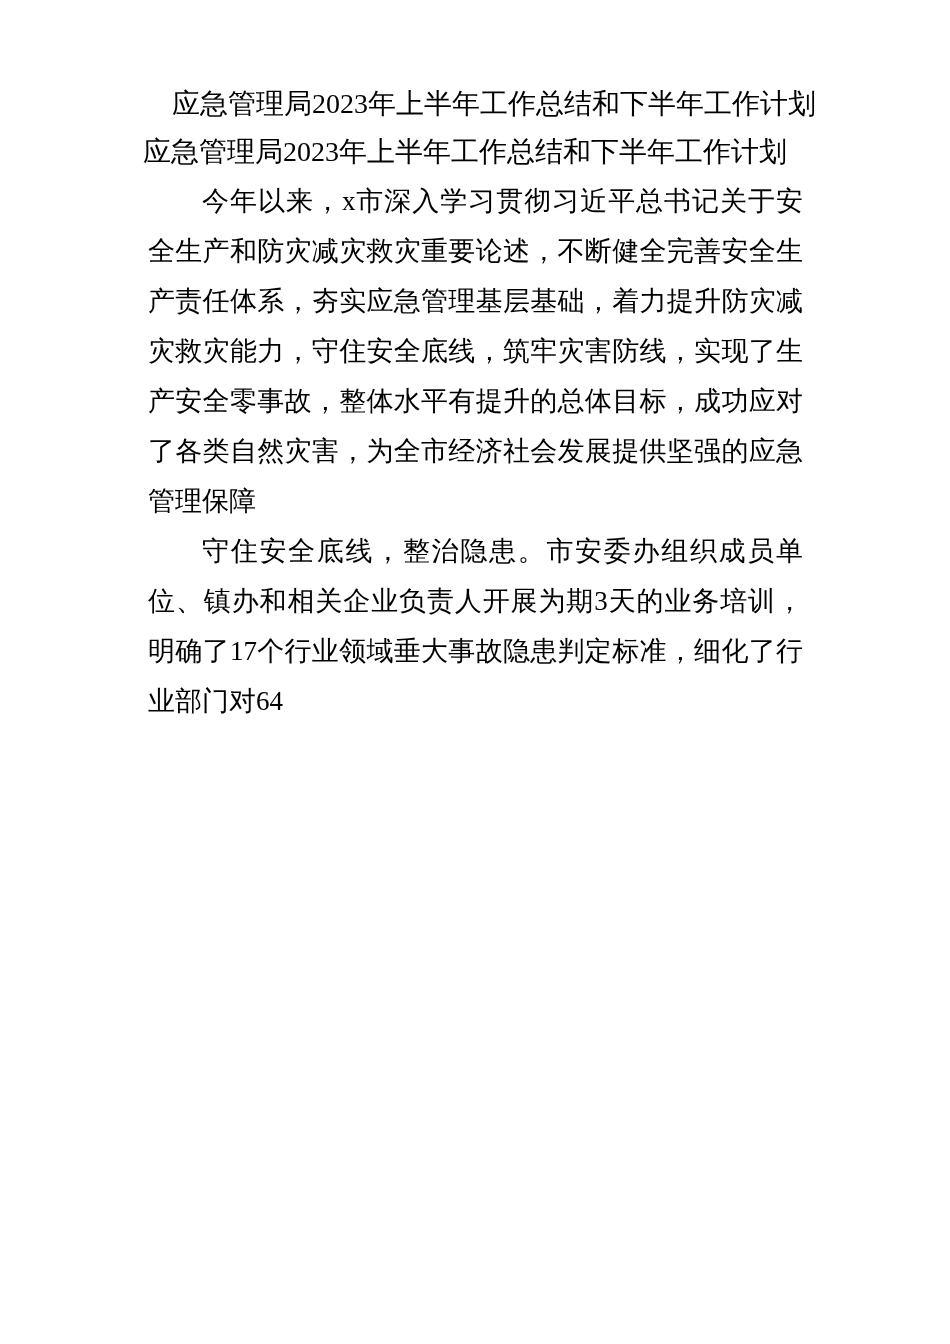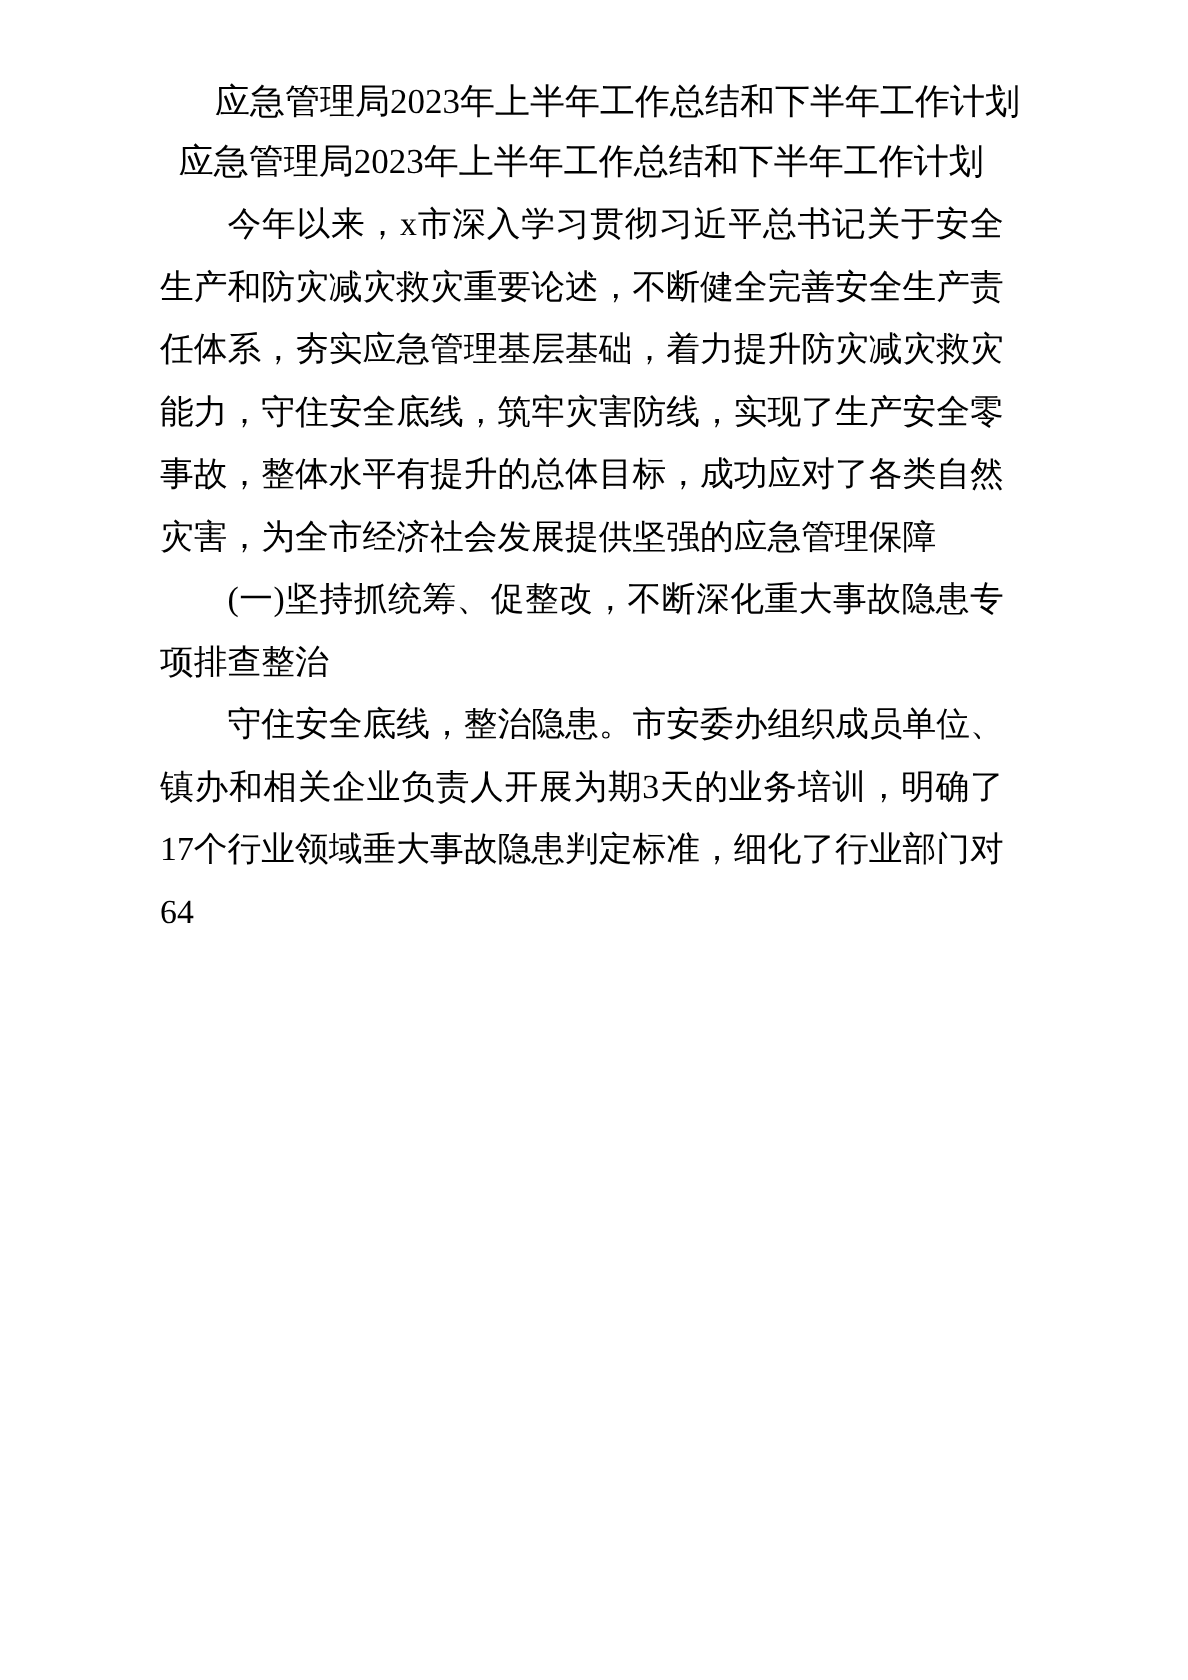--- a/index.html
+++ b/index.html
@@ -7,21 +7,21 @@
     padding: 0;
     background: #ffffff;
   }
   .page {
     position: relative;
     box-sizing: border-box;
     width: 950px;
     height: 1344px;
     background: #ffffff;
     color: #000000;
-    padding: 58px 147px 0 128px;
+    padding: 80px 147px 0 128px;
     font-family: "Liberation Serif", "DejaVu Serif", serif;
     overflow: hidden;
   }
   p {
     margin: 0;
     padding: 0;
   }
   .title-line {
     font-size: 28px;
     line-height: 48px;
@@ -34,24 +34,24 @@
   }
   .title-second {
     text-indent: 15px;
   }
   .body-para {
     font-size: 27px;
     line-height: 50px;
     text-align: justify;
     text-indent: 54px;
     letter-spacing: 0px;
+    margin-left: 20px;
   }
 </style>
 </head>
 <body>
 
 <div class="page">
   <p class="title-line title-first">应急管理局2023年上半年工作总结和下半年工作计划</p>
   <p class="title-line title-second">应急管理局2023年上半年工作总结和下半年工作计划</p>
   <p class="body-para">今年以来，x市深入学习贯彻习近平总书记关于安全生产和防灾减灾救灾重要论述，不断健全完善安全生产责任体系，夯实应急管理基层基础，着力提升防灾减灾救灾能力，守住安全底线，筑牢灾害防线，实现了生产安全零事故，整体水平有提升的总体目标，成功应对了各类自然灾害，为全市经济社会发展提供坚强的应急管理保障</p>
-  <p class="body-para">(一)坚持抓统筹、促整改，不断深化重大事故隐患专项排查整治</p>
   <p class="body-para">守住安全底线，整治隐患。市安委办组织成员单位、镇办和相关企业负责人开展为期3天的业务培训，明确了17个行业领域垂大事故隐患判定标准，细化了行业部门对64</p>
 </div>
 
 </body></html>

